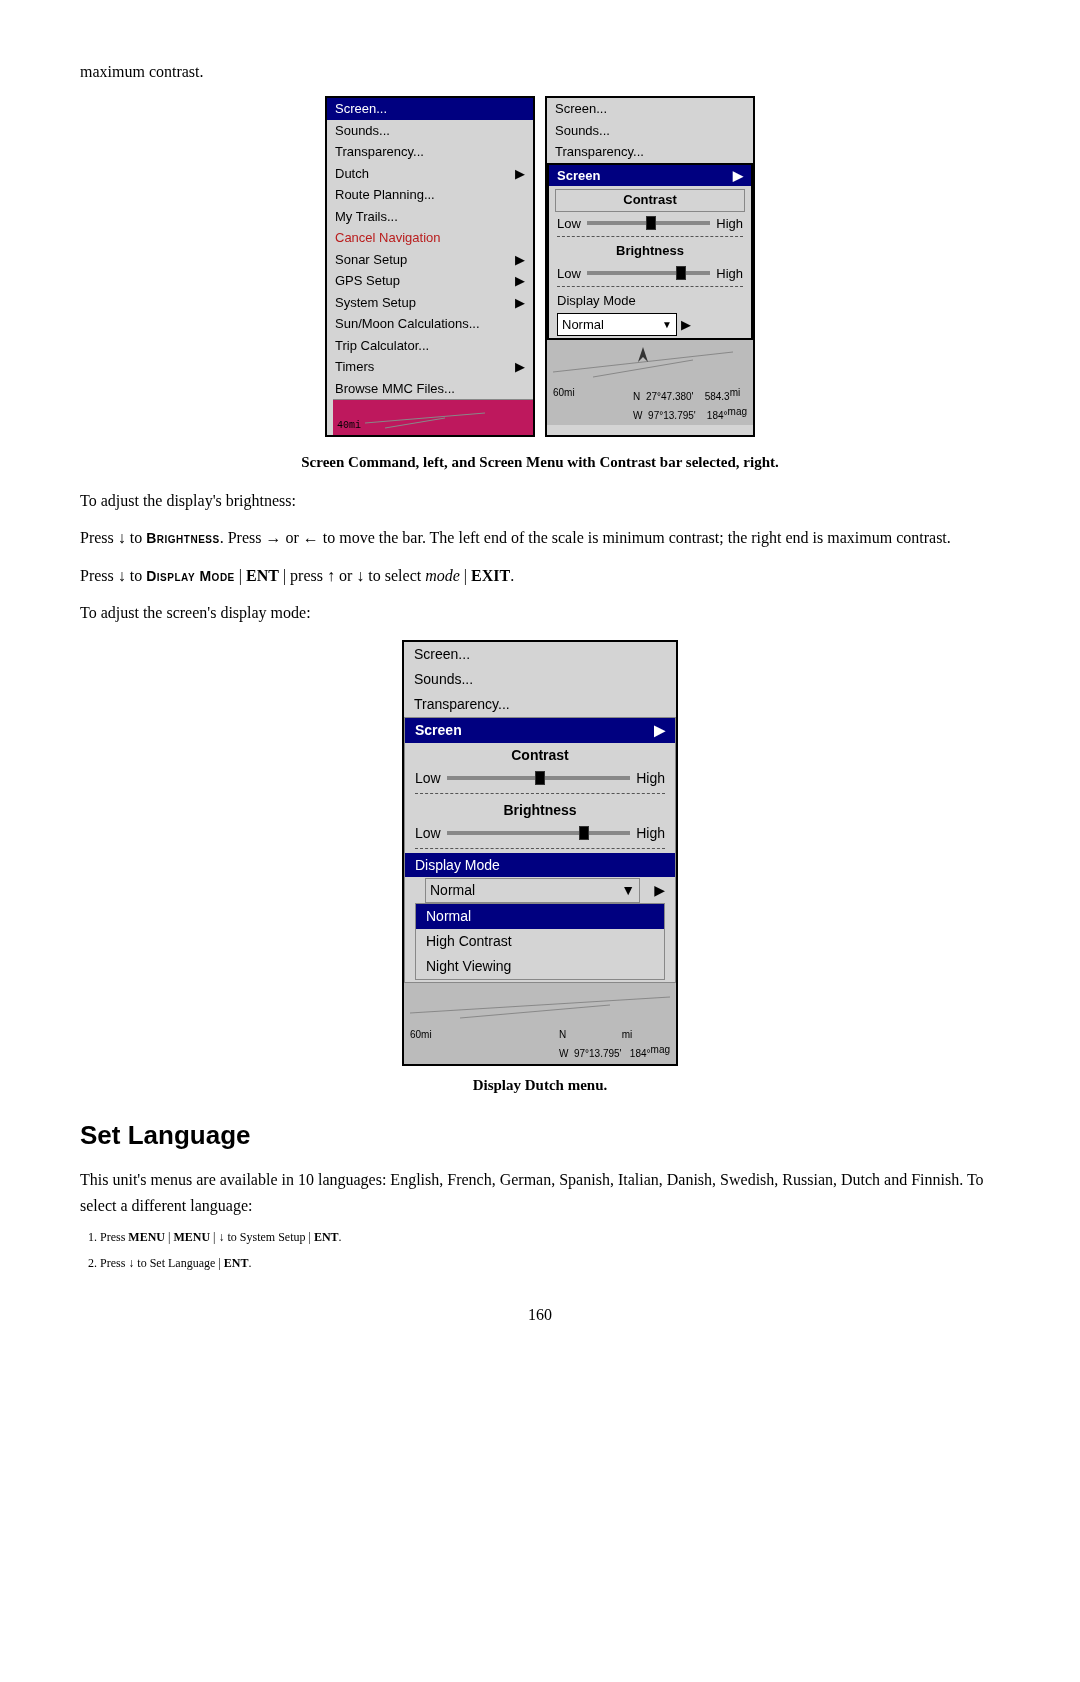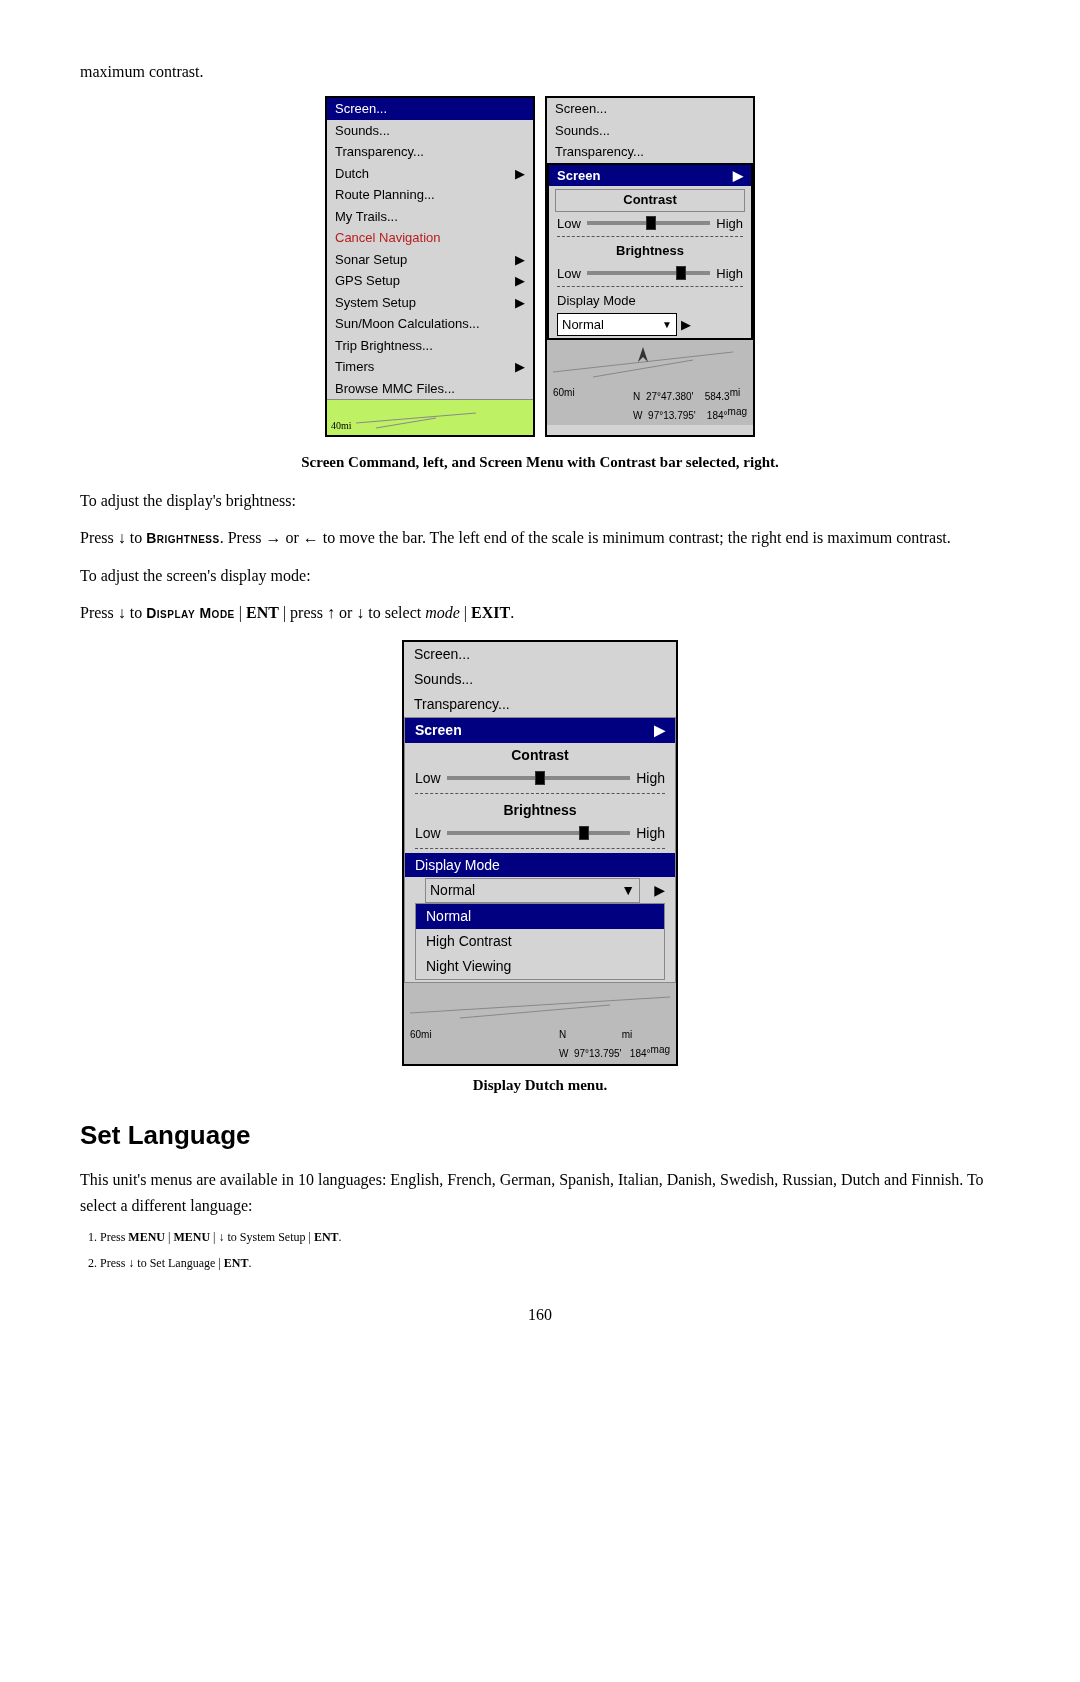--- a/index.html
+++ b/index.html
@@ -366,31 +366,31 @@
         <span class="arrow">▶</span>
       </div>
       <div class="menu-item">
         <span>System Setup</span>
         <span class="arrow">▶</span>
       </div>
       <div class="menu-item">
         <span>Sun/Moon Calculations...</span>
       </div>
       <div class="menu-item">
-        <span>Trip Brightness...</span>
+        <span>Trip Calculator...</span>
       </div>
       <div class="menu-item">
         <span>Timers</span>
         <span class="arrow">▶</span>
       </div>
       <div class="menu-item">
         <span>Browse MMC Files...</span>
       </div>
 
-      <div style="background:#bef264; padding:2px 4px; font-size:11px; font-family:Liberation Serif, serif; display:flex; align-items:flex-end; min-height:36px; border-top:1px solid #888;">
+      <div style="background:#be185d; padding:2px 4px; font-size:11px; font-family:Liberation Mono, monospace; display:flex; align-items:flex-end; min-height:36px; border-top:1px solid #888;margin-left:6px;">
         <span style="font-size:10px;">40mi</span>
         <svg width="120" height="30" style="margin-left:4px;">
           <line x1="0" y1="20" x2="120" y2="10" stroke="#888" stroke-width="1"></line>
           <line x1="20" y1="25" x2="80" y2="15" stroke="#888" stroke-width="1"></line>
         </svg>
       </div>
     </div>
 
     <div class="screen-panel" style="min-width:210px; margin-left:10px;">
       <div class="top-menu-item">Screen...</div>
@@ -459,25 +459,25 @@
   </div>
 
   <p class="caption-bold">Screen Command, left, and Screen Menu with Contrast bar selected, right.</p>
 
   <p class="body-para">To adjust the display's brightness:</p>
 
   <p class="body-para">
     Press ↓ to <span class="bold-word">Brightness</span>. Press → or ← to move the bar. The left end of the scale is minimum contrast; the right end is maximum contrast.
   </p>
 
-  <p class="body-para">To adjust the screen's display mode:</p>
-
   <p class="body-para">
     Press ↓ to <span class="bold-word">Display Mode</span> | <strong>ENT</strong> | press ↑ or ↓ to select <span class="italic-word">mode</span> | <strong>EXIT</strong>.
   </p>
+
+  <p class="body-para">To adjust the screen's display mode:</p>
 
   <div class="screenshot-center">
     <div class="large-screen-panel">
 
       <div class="menu-top-item">Screen...</div>
       <div class="menu-top-item">Sounds...</div>
       <div class="menu-top-item">Transparency...</div>
 
       <div style="border:1px solid #888; background:#d4d4d4;">
         <div class="submenu-header">

